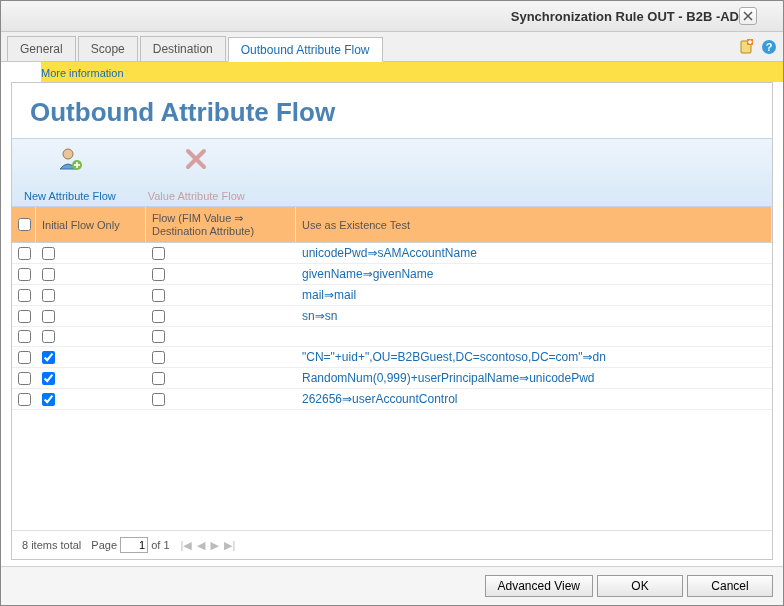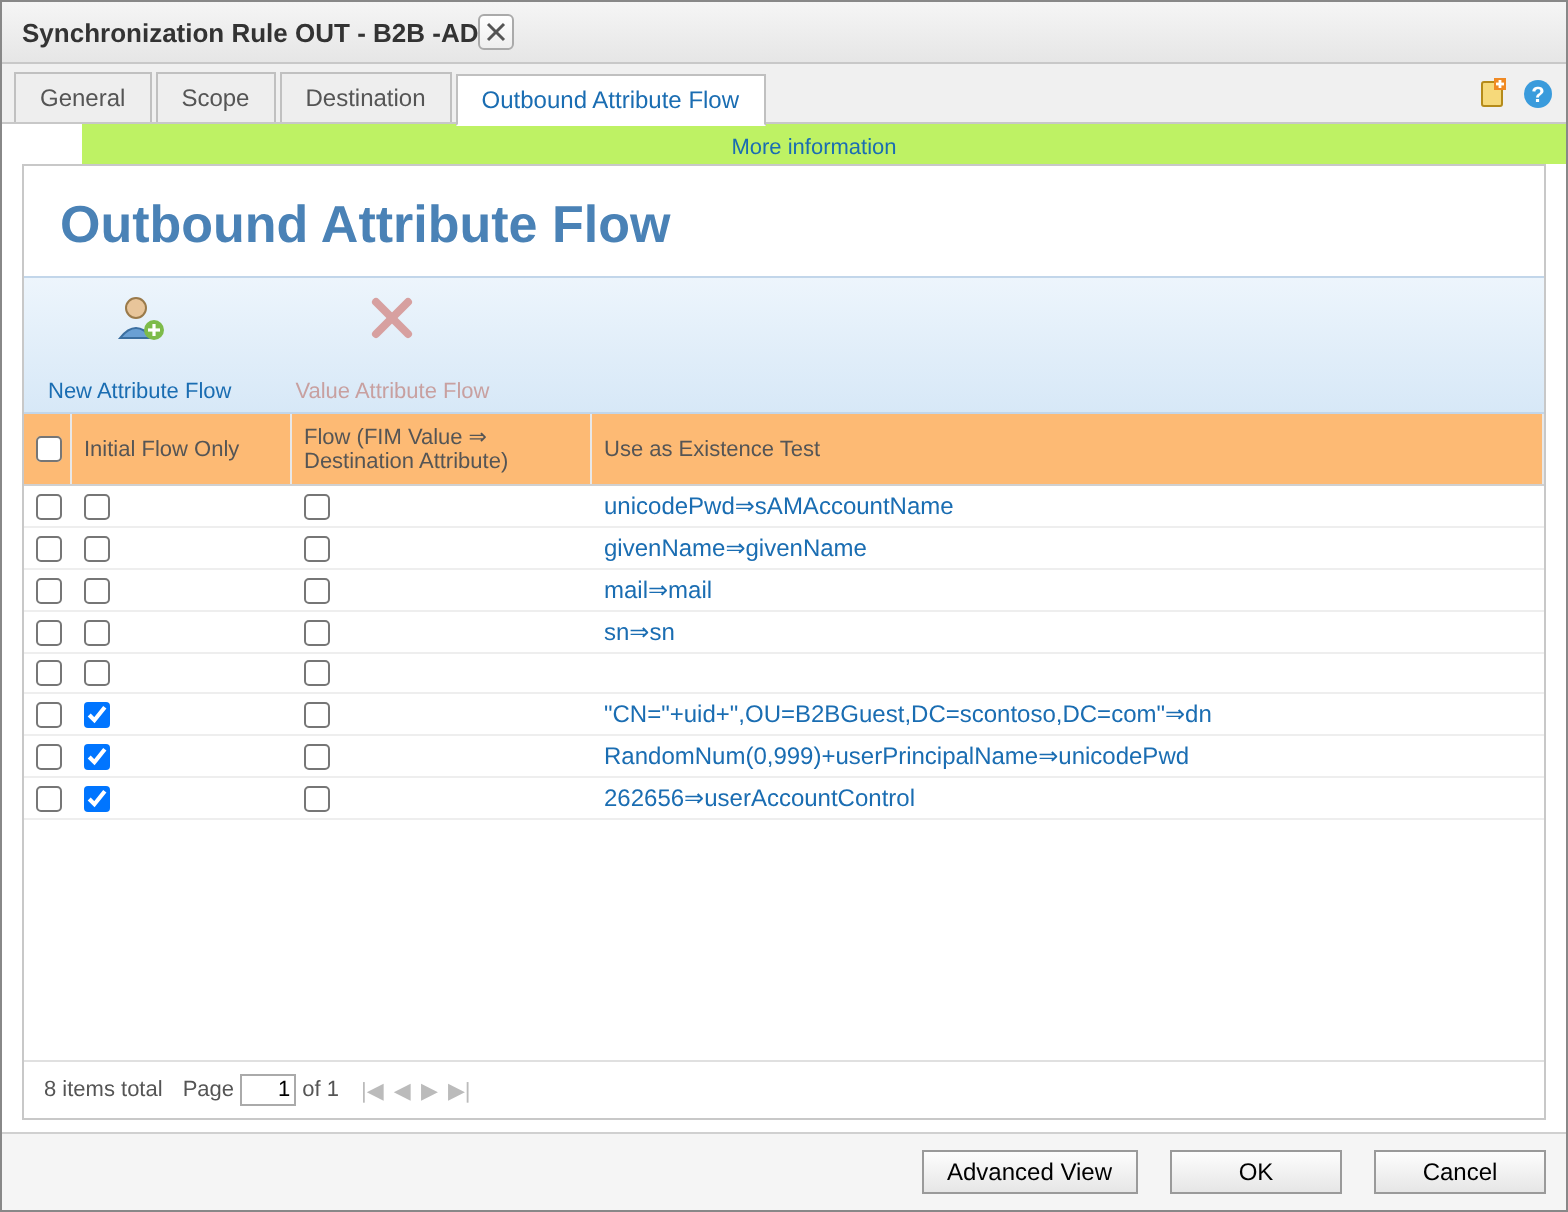--- a/index.html
+++ b/index.html
@@ -16,42 +16,41 @@
   width: 784px;
   height: 606px;
   border: 1px solid #888;
   background: #fff;
   display: flex;
   flex-direction: column;
 }
 .titlebar {
   background: linear-gradient(#f5f5f5, #e6e6e6);
   border-bottom: 1px solid #c8c8c8;
-  padding: 6px 10px;
-  display: flex;
-  align-items: center;
-  justify-content: flex-start;
+  padding: 6px 26px;
+  display: flex;
+  align-items: center;
+  justify-content: flex-end;
 }
 .titlebar-title {
   font-weight: bold;
   font-size: 13px;
   color: #333;
 }
 .close-btn {
   width: 18px; height: 18px;
   border: 1px solid #aaa;
   border-radius: 3px;
   background: linear-gradient(#fff,#eee);
   display: flex; align-items: center; justify-content: center;
   font-size: 12px; color: #555;
   cursor: pointer;
 }
 .tabs-row {
   display: flex;
-  align-items: center;
   border-bottom: 1px solid #c8c8c8;
   background: #f0f0f0;
   padding: 0 6px;
   height: 30px;
   position: relative;
 }
 .tab {
   padding: 5px 12px;
   border: 1px solid #c0c0c0;
   border-bottom: none;
@@ -76,23 +75,23 @@
   gap: 6px;
 }
 .icon-btn {
   width: 16px; height: 16px;
   display: inline-flex;
   align-items: center;
   justify-content: center;
   cursor: pointer;
 }
 .more-info-row {
-  text-align: center;
+  text-align: left;
   padding: 4px 10px 2px 0;
-  background: #bef264;
+  background: #fde047;
   margin-left: 40px;
 }
 .more-info-row a {
   color: #1a6db2;
   font-size: 11px;
   text-decoration: none;
   cursor: pointer;
 }
 .content {
   flex: 1;
@@ -189,21 +188,21 @@
   padding: 1px 2px;
 }
 .pager-btns span {
   color: #bbb;
   margin: 0 1px;
   cursor: pointer;
 }
 .button-row {
   display: flex;
   justify-content: flex-end;
-  gap: 16px;
+  gap: 4px;
   padding: 8px 10px;
   border-top: 1px solid #d0d0d0;
   background: #f5f5f5;
 }
 .btn {
   min-width: 86px;
   padding: 3px 12px;
   border: 1px solid #9a9a9a;
   background: linear-gradient(#fdfdfd,#e6e6e6);
   font-size: 12px;

